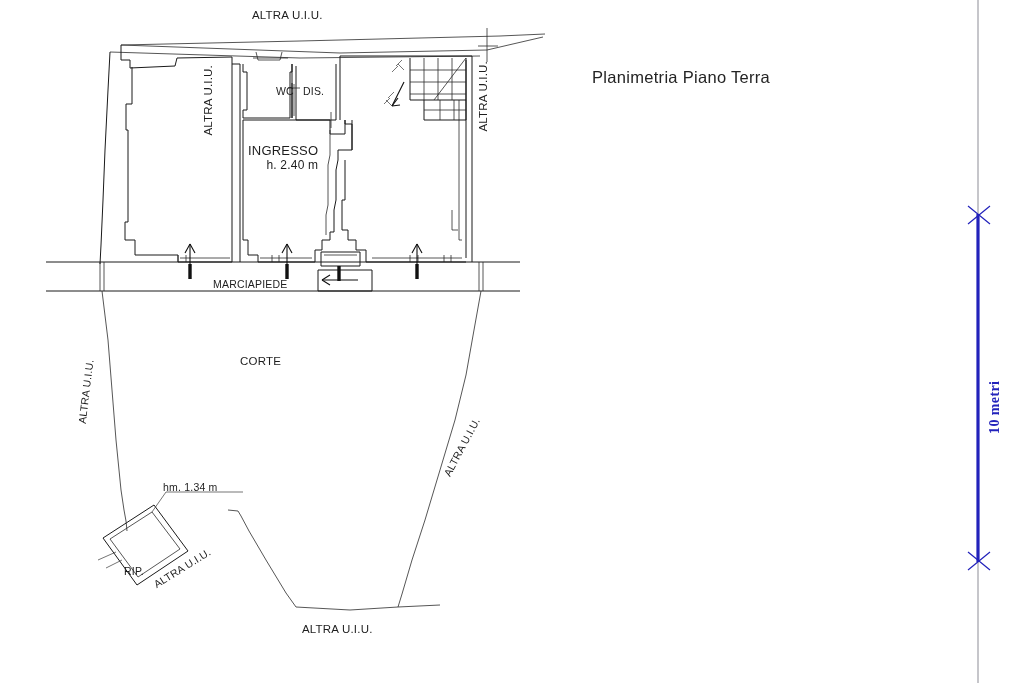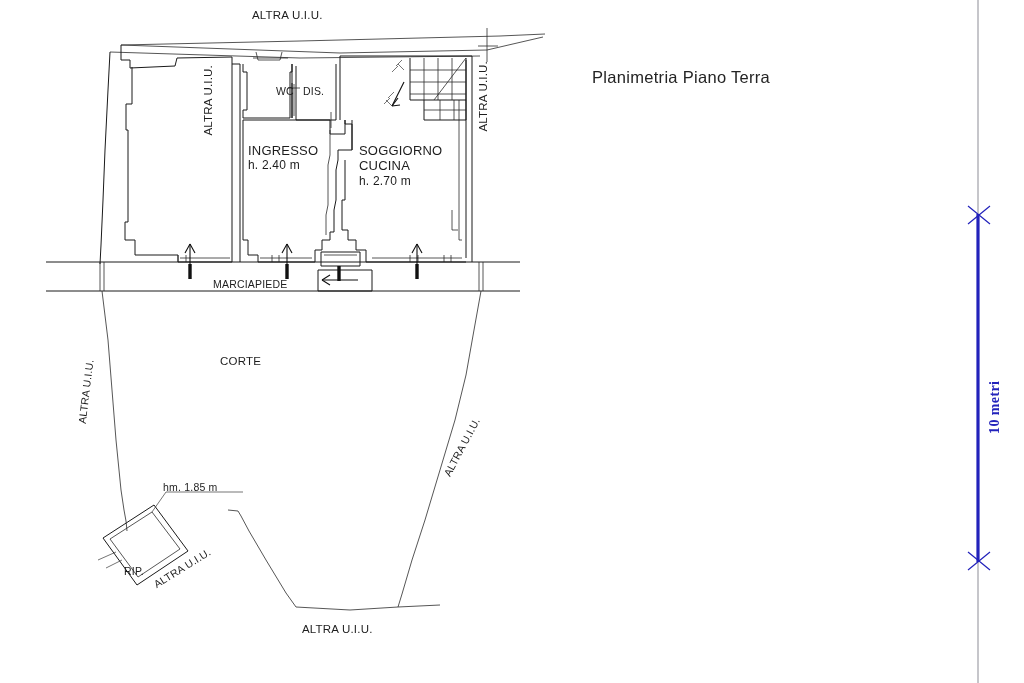--- a/index.html
+++ b/index.html
@@ -76,21 +76,21 @@
     letter-spacing: 0.2px;
   }
   .lbl-title {
     font-size: 16.5px;
     color: #242424;
     letter-spacing: 0.3px;
     margin-top: 25px;
   }
   .lbl-room {
     font-size: 13px;
-    text-align: left;
+    text-align: right;
   }
   .lbl-room .sub {
     font-size: 12px;
     display: block;
   }
   .lbl-small {
     font-size: 10.5px;
   }
   .lbl-med {
     font-size: 11.5px;
@@ -286,37 +286,32 @@
 
   <div class="label lbl-small" style="left:276px; top:85px;">WC</div>
 
   <div class="label lbl-small" style="left:303px; top:85px;">DIS.</div>
 
   <div class="label lbl-room" style="left:248px; top:143px;">
     <span>INGRESSO</span>
     <span class="sub">h. 2.40 m</span>
   </div>
 
-  <div class="label lbl-room" style="left:359px; top:143px;">
-    <span>SOGGIORNO</span>
-    <span class="sub" style="font-size:13px;">CUCINA</span>
-    <span class="sub">h. 2.70 m</span>
-  </div>
 
   <div class="label lbl-small" style="left:213px; top:278px;">MARCIAPIEDE</div>
 
-  <div class="label lbl-med" style="left:220px; top:355px;text-align:center;">CORTE</div>
+  <div class="label lbl-med" style="left:240px; top:355px;text-align:center;">CORTE</div>
 
   <div class="label lbl-small" style="left:88px; top:412px; transform-origin:left bottom; transform:rotate(-83deg);">ALTRA U.I.U.</div>
 
   <div class="label lbl-small" style="left:452px; top:466px; transform-origin:left bottom; transform:rotate(-62deg);">ALTRA U.I.U.</div>
 
   <div class="label lbl-small" style="left:158px; top:578px; transform-origin:left bottom; transform:rotate(-32deg);">ALTRA U.I.U.</div>
 
   <div class="label lbl-med" style="left:302px; top:623px;">ALTRA U.I.U.</div>
 
   <div class="label lbl-small" style="left:124px; top:565px;">RIP.</div>
 
-  <div class="label lbl-small" style="left:163px; top:481px;">hm. 1.85 m</div>
+  <div class="label lbl-small" style="left:163px; top:481px;">hm. 1.34 m</div>
 
   <div class="scale-text" style="left:1003px; top:418px;">10 metri</div>
 
 </div>
 
 </body></html>

